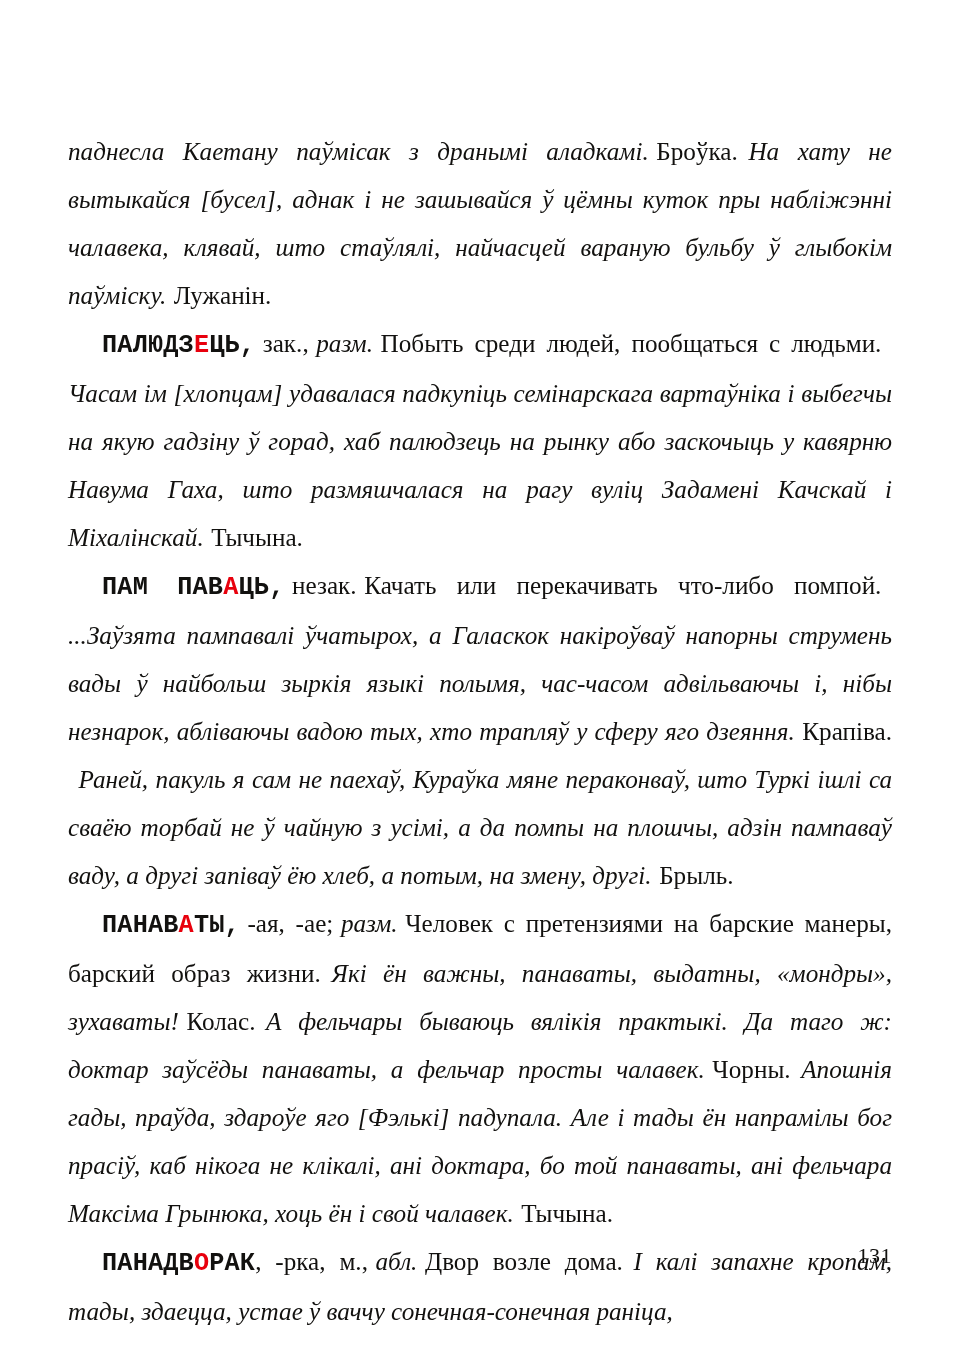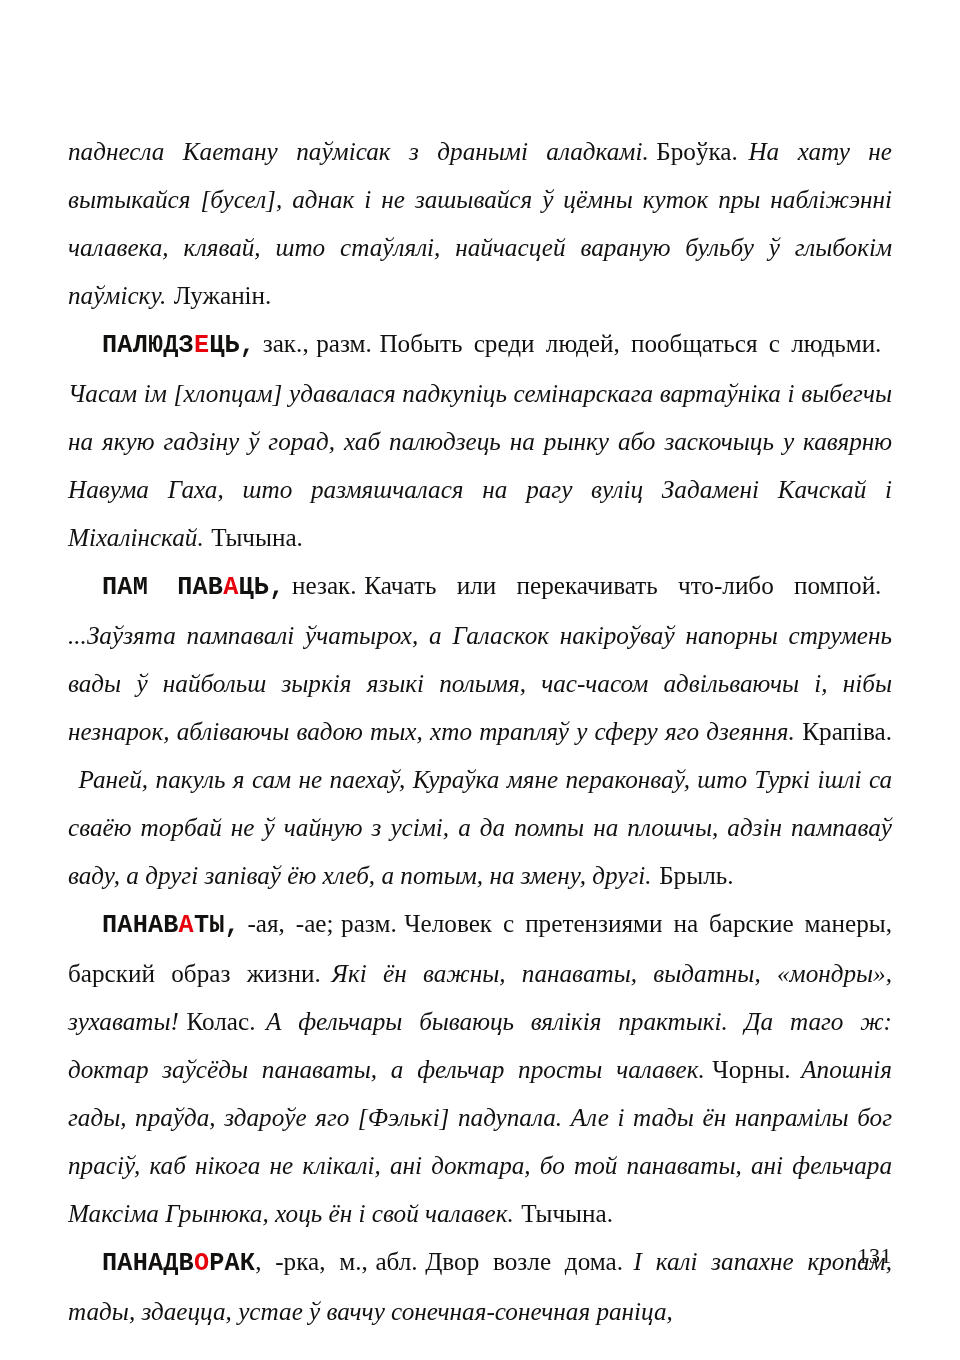--- a/index.html
+++ b/index.html
@@ -46,20 +46,21 @@
     font-family: Liberation Mono, monospace;
   }
   .acc {
     color: #e8000d;
     font-weight: bold;
   }
   .gram {
     font-style: normal;
   }
   .gram-i {
+    font-style: italic;
   }
   .gloss {
     font-style: normal;
   }
   .cite {
     font-style: italic;
   }
   .src {
     font-style: normal;
   }

